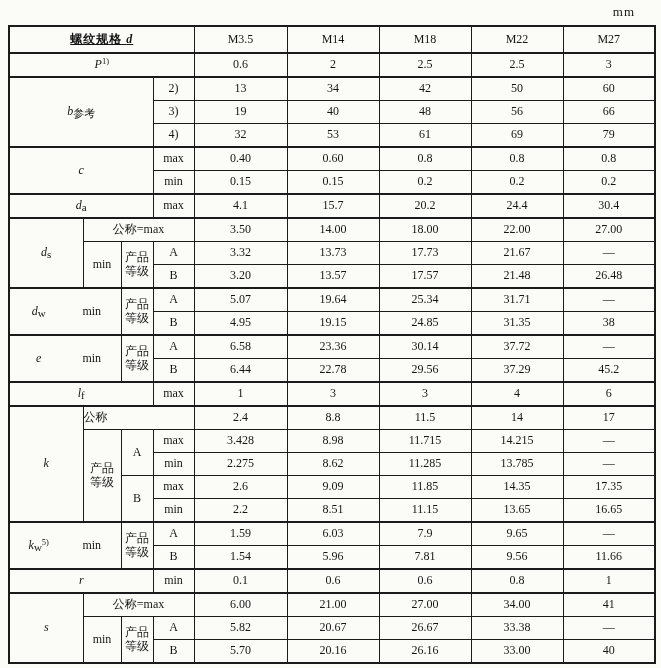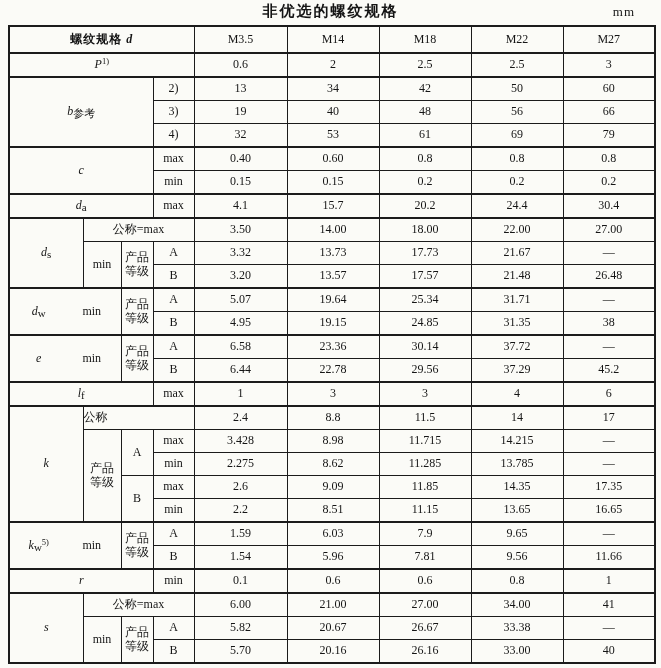--- a/index.html
+++ b/index.html
@@ -25,33 +25,32 @@
   td,th{
     border:1px solid #1b1b1b;
     text-align:center;vertical-align:middle;
     font-size:12px;font-weight:normal;
     padding:0;height:22px;line-height:1.15;
     white-space:pre-line;
     overflow:hidden;
   }
   tr.hd th{height:25px;}
   tr.st td, tr.st th{border-top:2px solid #1b1b1b;}
-  .rowhead{font-weight:bold;letter-spacing:1px;}
+  .rowhead{font-weight:bold;letter-spacing:1px;text-decoration:underline;}
   i.sym{font-style:italic;font-family:"Liberation Serif",serif;}
   sub{font-size:11px;line-height:0;vertical-align:-2px;letter-spacing:0;}
   sup{font-size:8.5px;line-height:0;vertical-align:4px;}
   .half{display:inline-block;width:48%;vertical-align:middle;}
   td.right{text-align:left;padding-right:14px;}
 </style>
 </head>
 <body>
 
 <div class="page">
   <div class="title-bar">
-    <div class="doc-title">非优选的螺纹规格</div>
     <div class="unit">mm</div>
   </div>
 
   <table class="spec">
     <colgroup>
       <col style="width:74px">
         <col style="width:38px">
         <col style="width:32px">
         <col style="width:41px">
       <col style="width:93px">

